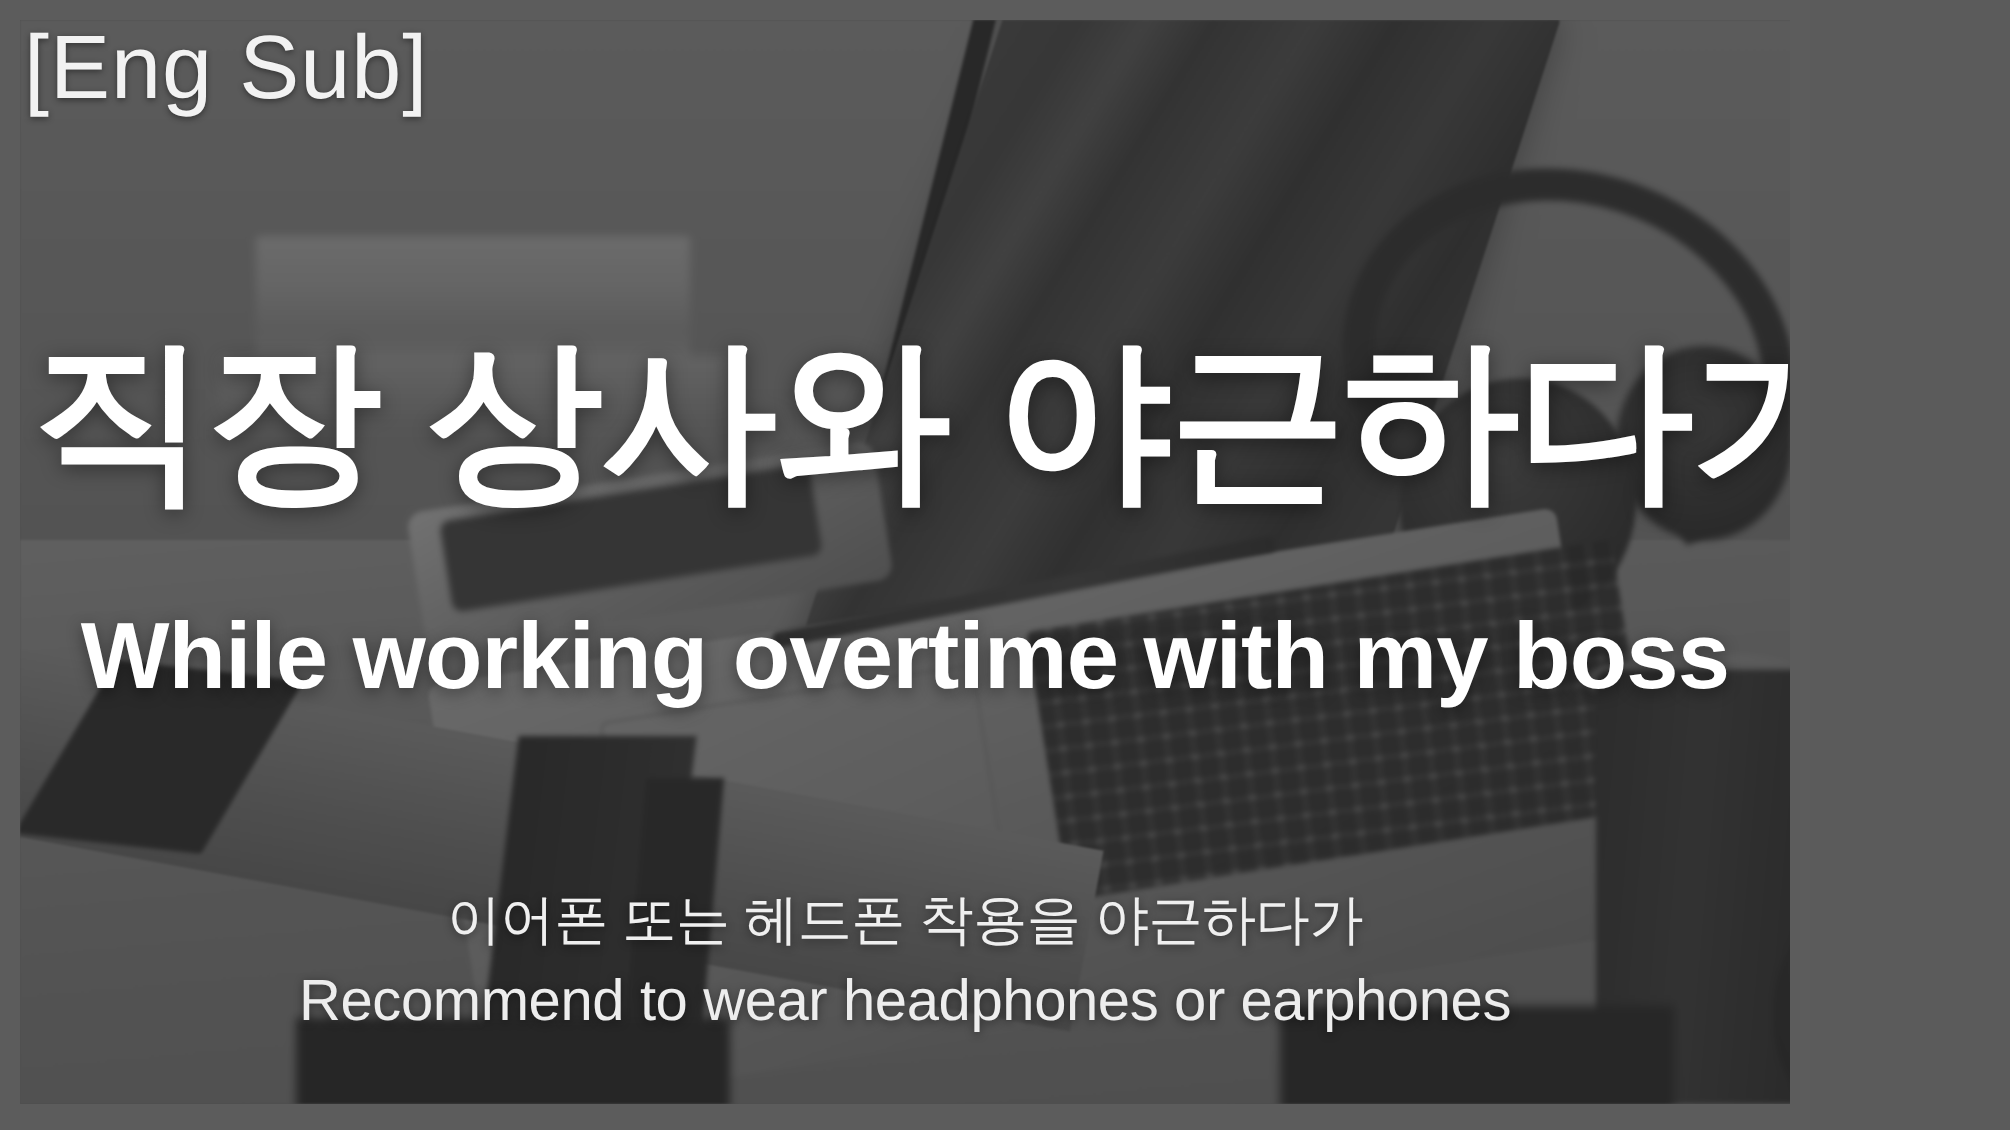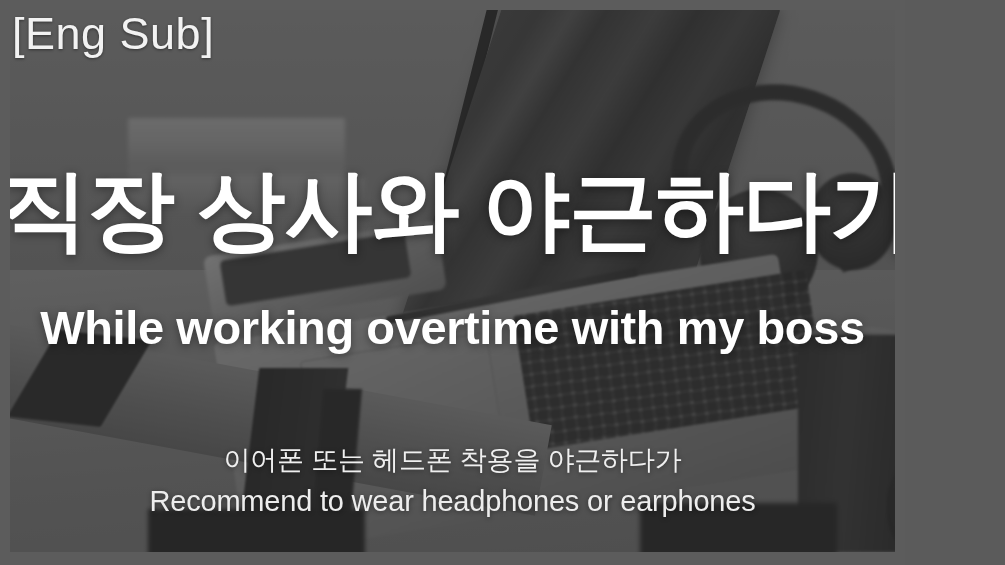--- a/index.html
+++ b/index.html
@@ -294,21 +294,21 @@
     font-size: 45px;
     font-weight: 400;
     color: #f2f2f2;
     letter-spacing: .5px;
     white-space: nowrap;
     text-shadow: 0 1px 3px rgba(0,0,0,.45);
   }
 
   #title-ko {
     position: absolute;
-    left: 0;
+    left: 16px;
     right: 0;
     top: 162px;
     text-align: center;
     font-size: 88px;
     font-weight: 700;
     color: #ffffff;
     letter-spacing: -1px;
     line-height: 1.08;
     white-space: nowrap;
     text-shadow: 0 2px 10px rgba(0,0,0,.42);

